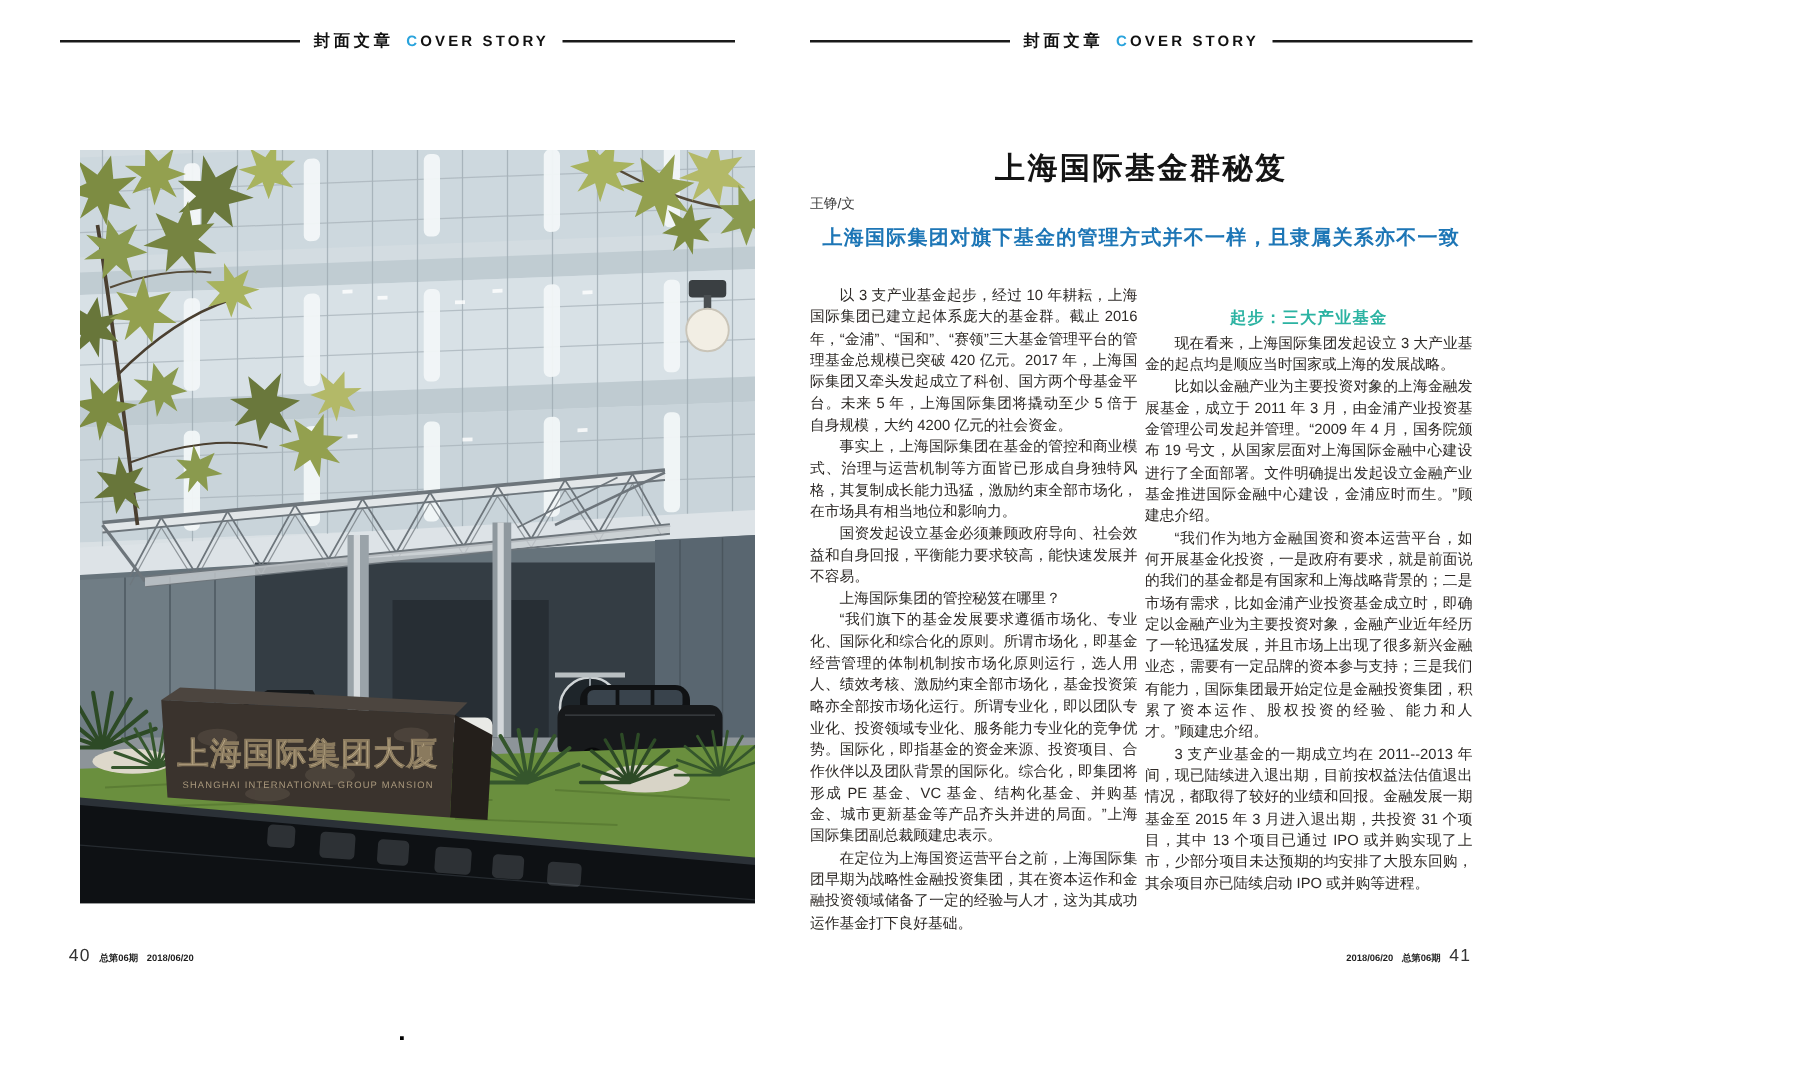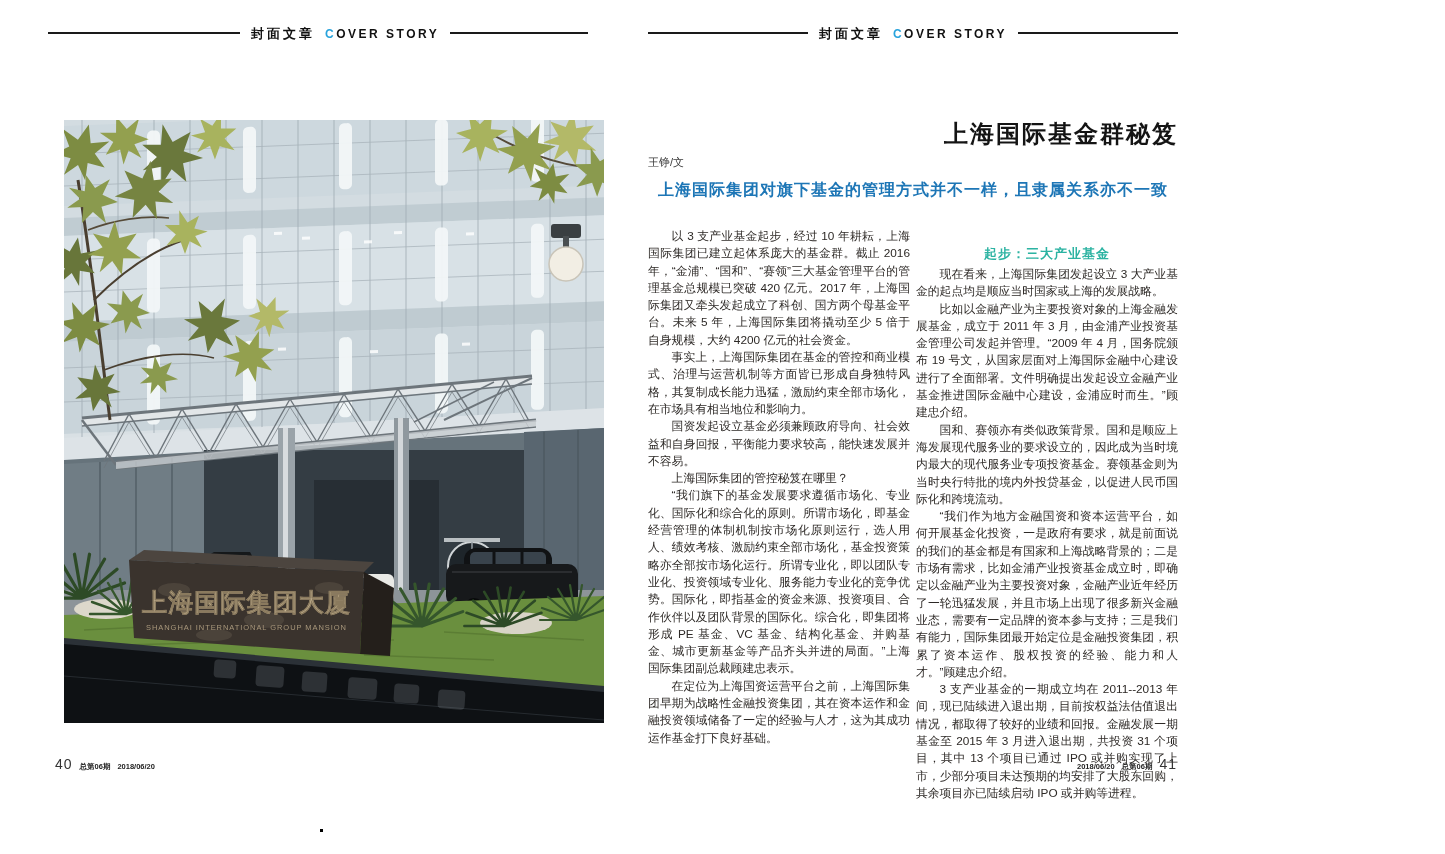--- a/index.html
+++ b/index.html
@@ -8,21 +8,21 @@
   
   .runhead{position:absolute;top:24px;height:18px;display:flex;align-items:center;}
   .runhead .rule{height:2px;background:#1a1a1a;}
   .runhead .rh-text{white-space:nowrap;padding:0 11px;font-weight:bold;letter-spacing:1px;}
   .rh-cn{font-size:13px;color:#111;letter-spacing:3px;}
   .rh-en{font-size:12px;color:#111;letter-spacing:2.5px;margin-left:10px;}
   .rh-en .cap{color:#29a3dc;}
   #runhead-left{left:48px;width:540px;}
   #runhead-right{left:648px;width:530px;}
   
-  .article-title{position:absolute;left:648px;top:118px;width:530px;text-align:right;
+  .article-title{position:absolute;left:648px;top:118px;width:530px;text-align:center;
                  font-size:24px;font-weight:bold;color:#141414;letter-spacing:2px;}
   .article-byline{position:absolute;left:648px;top:155px;width:530px;
                   font-size:11px;color:#3a3a3a;}
   .article-subtitle{position:absolute;left:640px;top:180px;width:546px;text-align:center;
                     font-size:16px;font-weight:bold;color:#1d76b6;letter-spacing:1px;}
   .col{position:absolute;top:228px;width:262px;text-align:justify;}
   #col1{left:648px;}
   #col2{left:916px;}
   .col p{margin:0;font-size:11.8px;line-height:17.3px;text-indent:2em;color:#2d2926;}
   .section-heading{font-size:13px;font-weight:bold;color:#2cb3a2;text-align:center;
@@ -325,21 +325,20 @@
     <p>国资发起设立基金必须兼顾政府导向、社会效益和自身回报，平衡能力要求较高，能快速发展并不容易。</p>
     <p>上海国际集团的管控秘笈在哪里？</p>
     <p>“我们旗下的基金发展要求遵循市场化、专业化、国际化和综合化的原则。所谓市场化，即基金经营管理的体制机制按市场化原则运行，选人用人、绩效考核、激励约束全部市场化，基金投资策略亦全部按市场化运行。所谓专业化，即以团队专业化、投资领域专业化、服务能力专业化的竞争优势。国际化，即指基金的资金来源、投资项目、合作伙伴以及团队背景的国际化。综合化，即集团将形成 PE 基金、VC 基金、结构化基金、并购基金、城市更新基金等产品齐头并进的局面。”上海国际集团副总裁顾建忠表示。</p>
     <p>在定位为上海国资运营平台之前，上海国际集团早期为战略性金融投资集团，其在资本运作和金融投资领域储备了一定的经验与人才，这为其成功运作基金打下良好基础。</p>
   </div>
 
   <div class="col" id="col2">
     <div class="section-heading">起步：三大产业基金</div>
     <p>现在看来，上海国际集团发起设立 3 大产业基金的起点均是顺应当时国家或上海的发展战略。</p>
     <p>比如以金融产业为主要投资对象的上海金融发展基金，成立于 2011 年 3 月，由金浦产业投资基金管理公司发起并管理。“2009 年 4 月，国务院颁布 19 号文，从国家层面对上海国际金融中心建设进行了全面部署。文件明确提出发起设立金融产业基金推进国际金融中心建设，金浦应时而生。”顾建忠介绍。</p>
-    <p>国和、赛领亦有类似政策背景。国和是顺应上海发展现代服务业的要求设立的，因此成为当时境内最大的现代服务业专项投资基金。赛领基金则为当时央行特批的境内外投贷基金，以促进人民币国际化和跨境流动。</p>
     <p>“我们作为地方金融国资和资本运营平台，如何开展基金化投资，一是政府有要求，就是前面说的我们的基金都是有国家和上海战略背景的；二是市场有需求，比如金浦产业投资基金成立时，即确定以金融产业为主要投资对象，金融产业近年经历了一轮迅猛发展，并且市场上出现了很多新兴金融业态，需要有一定品牌的资本参与支持；三是我们有能力，国际集团最开始定位是金融投资集团，积累了资本运作、股权投资的经验、能力和人才。”顾建忠介绍。</p>
     <p>3 支产业基金的一期成立均在 2011--2013 年间，现已陆续进入退出期，目前按权益法估值退出情况，都取得了较好的业绩和回报。金融发展一期基金至 2015 年 3 月进入退出期，共投资 31 个项目，其中 13 个项目已通过 IPO 或并购实现了上市，少部分项目未达预期的均安排了大股东回购，其余项目亦已陆续启动 IPO 或并购等进程。</p>
   </div>
 
   <div class="folio" id="folio-left">
     <span class="pagenum">40</span>
     <span>总第06期</span>
     <span>2018/06/20</span>
   </div>
   <div class="folio" id="folio-right">

